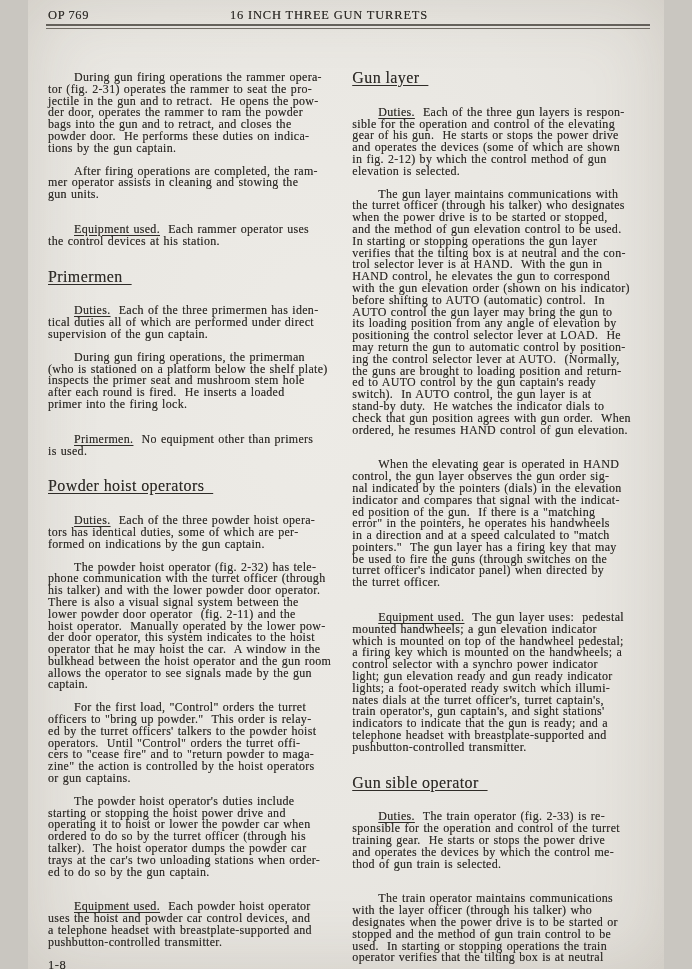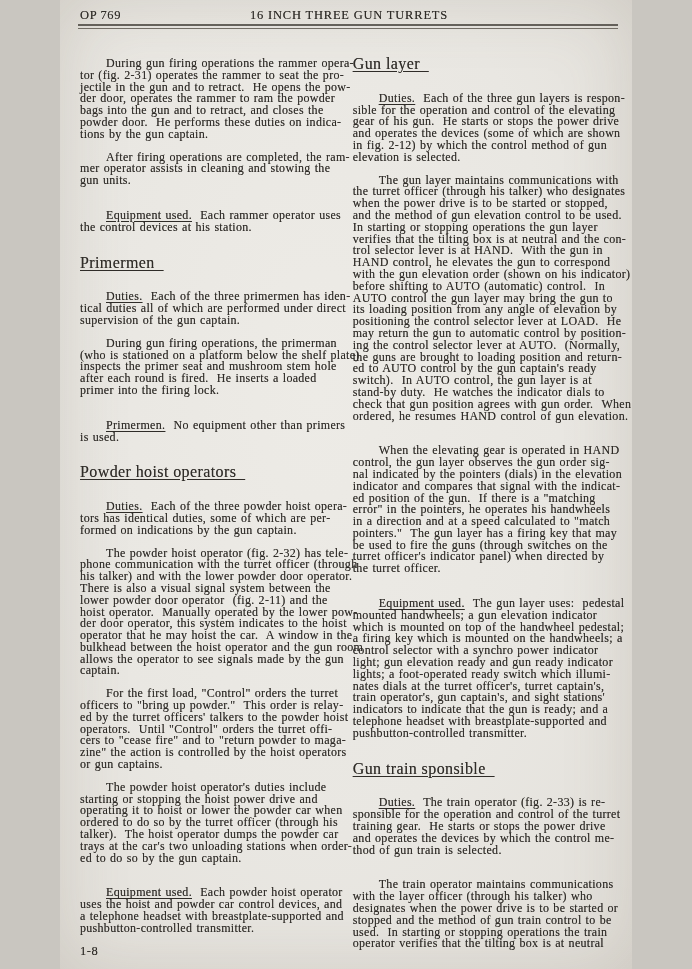--- a/index.html
+++ b/index.html
@@ -1,31 +1,31 @@
 <!DOCTYPE html>
 <html><head>
 <meta charset="utf-8">
 <style>
   html,body { margin:0; padding:0; background:#c9c6c0; }
   .page {
     position:relative;
-    width:572px; height:969px;
+    width:636px; height:969px;
     margin:0 auto;
     background: radial-gradient(ellipse at 45% 40%, #edebe6 0%, #e9e7e2 55%, #e2dfd9 100%);
     box-shadow: inset 0 0 70px rgba(110,100,85,0.18);
     font-family:"Liberation Serif", serif;
     color:#2f2c28;
     overflow:hidden;
   }
   .txt { text-shadow: 0 0 0.6px rgba(47,44,40,0.55); }
 
   
   .header { position:absolute; top:0; left:0; right:0; height:32px; }
   .doc-number { position:absolute; left:20px; top:8px; font-size:12.5px; letter-spacing:0.6px; }
-  .page-title { position:absolute; left:190px; top:8px; font-size:12.5px; letter-spacing:0.8px; }
+  .page-title { position:absolute; left:202px; top:8px; font-size:12.5px; letter-spacing:0.8px; }
   .header-rule {
     position:absolute; left:18px; right:14px; top:24px;
     height:2px;
     border-top:2px solid #504c46;
     border-bottom:1px solid #5f5a52;
     opacity:0.85;
   }
 
   
   .body { position:absolute; top:58px; left:20px; right:10px; display:flex; }
@@ -46,21 +46,21 @@
     margin:0;
     white-space:pre;
     font-size:16px;
     font-weight:normal;
     line-height:11.8px;
     letter-spacing:0.4px;
   }
   .heading .hu { text-decoration:underline; text-underline-offset:2px; }
   .lead { text-decoration:underline; text-underline-offset:2px; }
 
-  .gap-first  { margin-top:0; }
+  .gap-first  { margin-top:14px; }
   .gap-normal { margin-top:11px; }
   .gap-large  { margin-top:23px; }
 
   .pageno { margin-top:9px; font-size:12.5px; letter-spacing:0.5px; }
 </style>
 </head>
 <body>
 
 <div class="page">
 
@@ -178,21 +178,21 @@
 which is mounted on top of the handwheel pedestal;
 a firing key which is mounted on the handwheels; a
 control selector with a synchro power indicator
 light; gun elevation ready and gun ready indicator
 lights; a foot-operated ready switch which illumi-
 nates dials at the turret officer's, turret captain's,
 train operator's, gun captain's, and sight stations'
 indicators to indicate that the gun is ready; and a
 telephone headset with breastplate-supported and
 pushbutton-controlled transmitter.</span></p>
-          <h2 class="heading txt gap-large"><span class="hu">Gun train sponsible  </span></h2>
+          <h2 class="heading txt gap-large"><span class="hu">Gun sible operator  </span></h2>
           <p class="para txt gap-large"><span class="lead">Duties.</span><span>  The train operator (fig. 2-33) is re-
 sponsible for the operation and control of the turret
 training gear.  He starts or stops the power drive
 and operates the devices by which the control me-
 thod of gun train is selected.</span></p>
           <p class="para txt gap-large"><span>The train operator maintains communications
 with the layer officer (through his talker) who
 designates when the power drive is to be started or
 stopped and the method of gun train control to be
 used.  In starting or stopping operations the train

